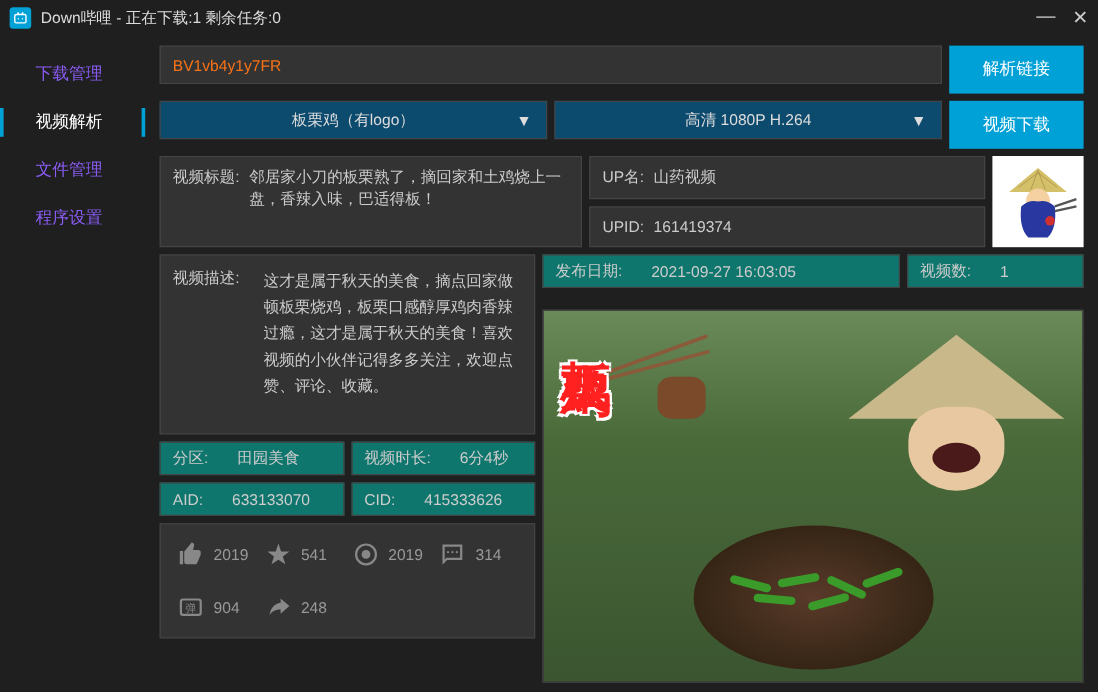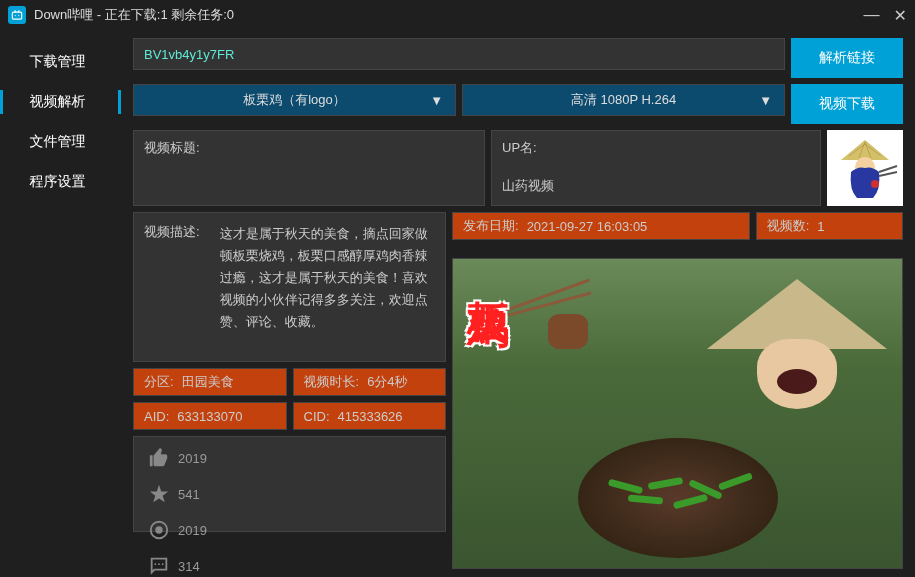--- a/index.html
+++ b/index.html
@@ -8,50 +8,50 @@
 .titlebar { height: 30px; background: #1f1f1f; display: flex; align-items: center; padding: 0 8px; }
 .logo { width: 18px; height: 18px; background: #00a1d6; border-radius: 3px; display: flex; align-items: center; justify-content: center; margin-right: 8px; }
 .logo svg { width: 14px; height: 14px; }
 .title-text { color: #ddd; font-size: 13px; flex: 1; }
 .win-controls { display: flex; gap: 14px; }
 .win-btn { color: #ccc; cursor: pointer; font-size: 16px; }
 
 .body-area { display: flex; height: 547px; }
 
 .sidebar { width: 115px; background: #1f1f1f; padding-top: 12px; }
-.sidebar-item { height: 40px; display: flex; align-items: center; justify-content: center; color: #ffffff; font-size: 14px; cursor: pointer; position: relative; }
+.sidebar-item { height: 40px; display: flex; align-items: center; justify-content: center; color: #8b5cf6; font-size: 14px; cursor: pointer; position: relative; }
 .sidebar-item.active { color: #fff; }
 .sidebar-item.active::before { content: ''; position: absolute; left: 0; top: 8px; bottom: 8px; width: 3px; background: #00a1d6; }
 .sidebar-item.active::after { content: ''; position: absolute; right: -6px; top: 8px; bottom: 8px; width: 3px; background: #00a1d6; }
 
 .main { flex: 1; padding: 8px 12px 8px 18px; display: flex; flex-direction: column; gap: 6px; }
 
 .row { display: flex; gap: 6px; }
-.url-input { flex: 1; height: 32px; background: #333; border: 1px solid #444; color: #5eead4; padding: 12px 10px; font-size: 13px; }
+.url-input { flex: 1; height: 32px; background: #333; border: 1px solid #444; color: #f97316; padding: 12px 10px; font-size: 13px; }
 .btn-blue { width: 112px; height: 40px; background: #00a1d6; color: #fff; border: none; font-size: 14px; cursor: pointer; display: flex; align-items: center; justify-content: center; }
 
 .dropdown { flex: 1; height: 32px; background: #0c4a6e; border: 1px solid #444; display: flex; align-items: center; justify-content: center; color: #ddd; position: relative; cursor: pointer; }
 .dropdown .chev { position: absolute; right: 12px; }
 
 .info-row { display: flex; gap: 6px; height: 76px; }
-.info-cell { background: #333; border: 1px solid #444; padding: 8px 10px; display: flex; gap: 20px; flex-direction: column; }
+.info-cell { background: #333; border: 1px solid #444; padding: 8px 10px; display: flex; gap: 8px; }
 .info-label { color: #ccc; white-space: nowrap; }
 .info-val { color: #ccc; }
 .avatar-box { width: 76px; height: 76px; background: #fff; display: flex; align-items: center; justify-content: center; }
 
 .lower { display: flex; gap: 6px; flex: 1; }
 .left-col { width: 313px; display: flex; flex-direction: column; gap: 6px; }
 .right-col { flex: 1; display: flex; flex-direction: column; gap: 6px; }
 
 .desc-box { background: #333; border: 1px solid #444; padding: 10px; display: flex; gap: 20px; height: 150px; }
 .desc-box .info-val { line-height: 1.7; }
 
-.small-cell { background: #c2410c; border: 1px solid #444; padding: 8px 10px; display: flex; gap: 8px; align-items: center; flex: 1; height: 28px; }
-
-.stats-box { background: #333; border: 1px solid #444; padding: 10px 14px; display: grid; grid-template-columns: repeat(1, 1fr); gap: 14px 8px; height: 96px; }
+.small-cell { background: #0f766e; border: 1px solid #444; padding: 8px 10px; display: flex; gap: 24px; align-items: center; flex: 1; height: 28px; }
+
+.stats-box { background: #333; border: 1px solid #444; padding: 10px 14px; display: grid; grid-template-columns: repeat(4, 1fr); gap: 14px 8px; height: 96px; }
 .stat { display: flex; align-items: center; gap: 8px; color: #999; }
 .stat-icon { width: 22px; height: 22px; fill: #888; }
 
 .pub-row { display: flex; gap: 6px; height: 40px; }
 .thumb-box { flex: 1; background: #333; border: 1px solid #444; overflow: hidden; position: relative; }
 .thumb-scene { width: 100%; height: 100%; position: relative; background: linear-gradient(to bottom, #6a8a5a 0%, #4a6a3a 35%, #3a5530 100%); }
 .thumb-text { position: absolute; left: 12px; top: 8px; font-size: 42px; font-weight: bold; color: #ff2020; text-shadow: 2px 2px 0 #fff, -2px -2px 0 #fff, 2px -2px 0 #fff, -2px 2px 0 #fff; writing-mode: vertical-rl; line-height: 1.1; letter-spacing: 4px; }
 .bowl { position: absolute; bottom: 10px; left: 50%; transform: translateX(-50%); width: 200px; height: 120px; background: radial-gradient(ellipse at center, #5a3a2a 0%, #3a2818 60%, #2a1a0a 100%); border-radius: 50%; }
 .peppers { position: absolute; bottom: 50px; left: 50%; transform: translateX(-50%); width: 160px; height: 40px; }
 .pepper { position: absolute; width: 35px; height: 7px; background: #3a9a2a; border-radius: 4px; }
@@ -115,25 +115,30 @@
       <div class="dropdown">
         <span>高清 1080P H.264</span>
         <span class="chev">▼</span>
       </div>
       <button class="btn-blue">视频下载</button>
     </div>
 
     <div class="info-row">
       <div class="info-cell" style="flex:1">
         <span class="info-label">视频标题:</span>
+        <span class="info-val">邻居家小刀的板栗熟了，摘回家和土鸡烧上一盘，香辣入味，巴适得板！</span>
       </div>
       <div style="flex:1; display:flex; flex-direction:column; gap:6px">
         <div class="info-cell" style="flex:1">
           <span class="info-label">UP名:</span>
           <span class="info-val">山药视频</span>
+        </div>
+        <div class="info-cell" style="flex:1">
+          <span class="info-label">UPID:</span>
+          <span class="info-val">161419374</span>
         </div>
       </div>
       <div class="avatar-box">
         <svg class="avatar-svg" viewBox="0 0 72 72">
           <polygon points="36,8 60,28 12,28" fill="#d4c068"></polygon>
           <line x1="20" y1="24" x2="36" y2="12" stroke="#a08040" stroke-width="0.5"></line>
           <line x1="30" y1="26" x2="36" y2="10" stroke="#a08040" stroke-width="0.5"></line>
           <line x1="42" y1="26" x2="36" y2="10" stroke="#a08040" stroke-width="0.5"></line>
           <line x1="52" y1="24" x2="36" y2="12" stroke="#a08040" stroke-width="0.5"></line>
           <ellipse cx="36" cy="36" rx="10" ry="11" fill="#f5d0a0"></ellipse>

